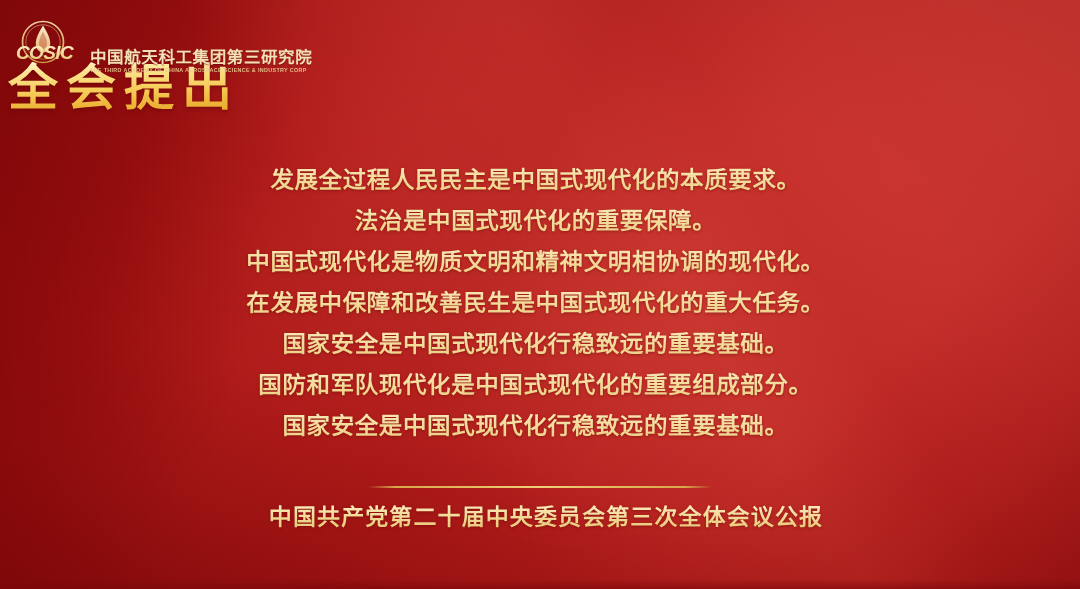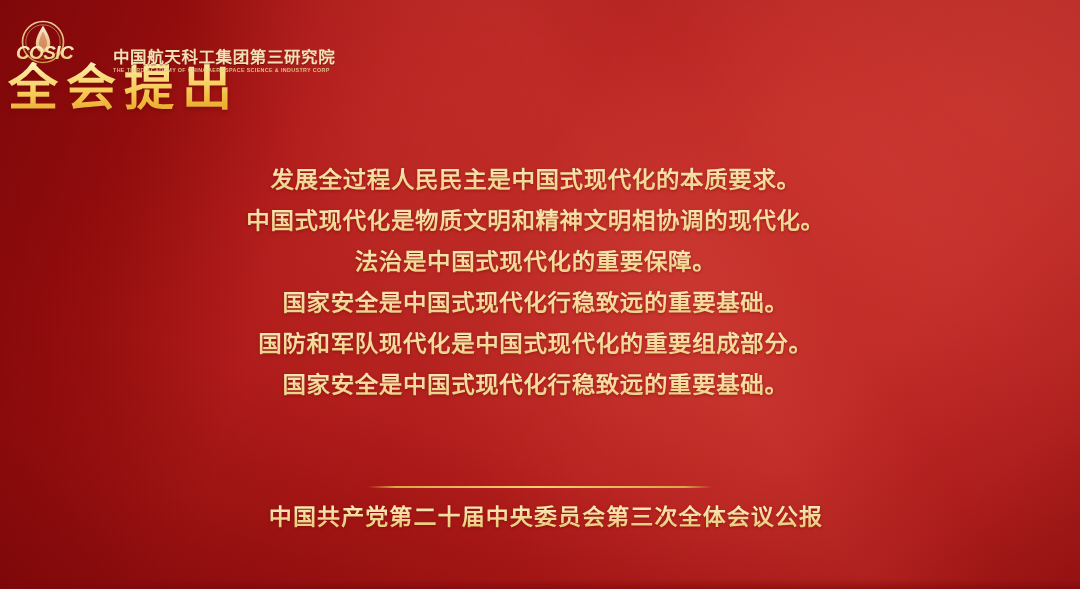--- a/index.html
+++ b/index.html
@@ -96,21 +96,21 @@
     background: linear-gradient(180deg, rgba(140,10,11,0) 0%, rgba(122,6,8,0.55) 100%);
   }
 
   
   .brand {
     position: absolute;
     left: 14px;
     top: 12px;
     display: flex;
     align-items: center;
-    gap: 25px;
+    gap: 2px;
     z-index: 6;
   }
   .brand-mark {
     position: relative;
     width: 74px;
     height: 50px;
     flex: 0 0 auto;
   }
   .brand-mark svg { display: block; }
 
@@ -278,22 +278,23 @@
       <div class="brand-en">THE THIRD ACADEMY OF CHINA AEROSPACE SCIENCE &amp; INDUSTRY CORP</div>
     </div>
   </div>
 
   <div class="title">
     <span class="title-text">全会提出</span>
   </div>
 
   <div class="statements">
     <div class="statement">发展全过程人民民主是中国式现代化的本质要求。</div>
+    <div class="statement">法治是中国式现代化的重要保障。</div>
     <div class="statement">中国式现代化是物质文明和精神文明相协调的现代化。</div>
-    <div class="statement">法治是中国式现代化的重要保障。</div>
+    <div class="statement">在发展中保障和改善民生是中国式现代化的重大任务。</div>
     <div class="statement">国家安全是中国式现代化行稳致远的重要基础。</div>
     <div class="statement">国防和军队现代化是中国式现代化的重要组成部分。</div>
     <div class="statement">国家安全是中国式现代化行稳致远的重要基础。</div>
   </div>
 
   <div class="divider"></div>
   <div class="source">
     <span class="source-text">中国共产党第二十届中央委员会第三次全体会议公报</span>
   </div>
 

